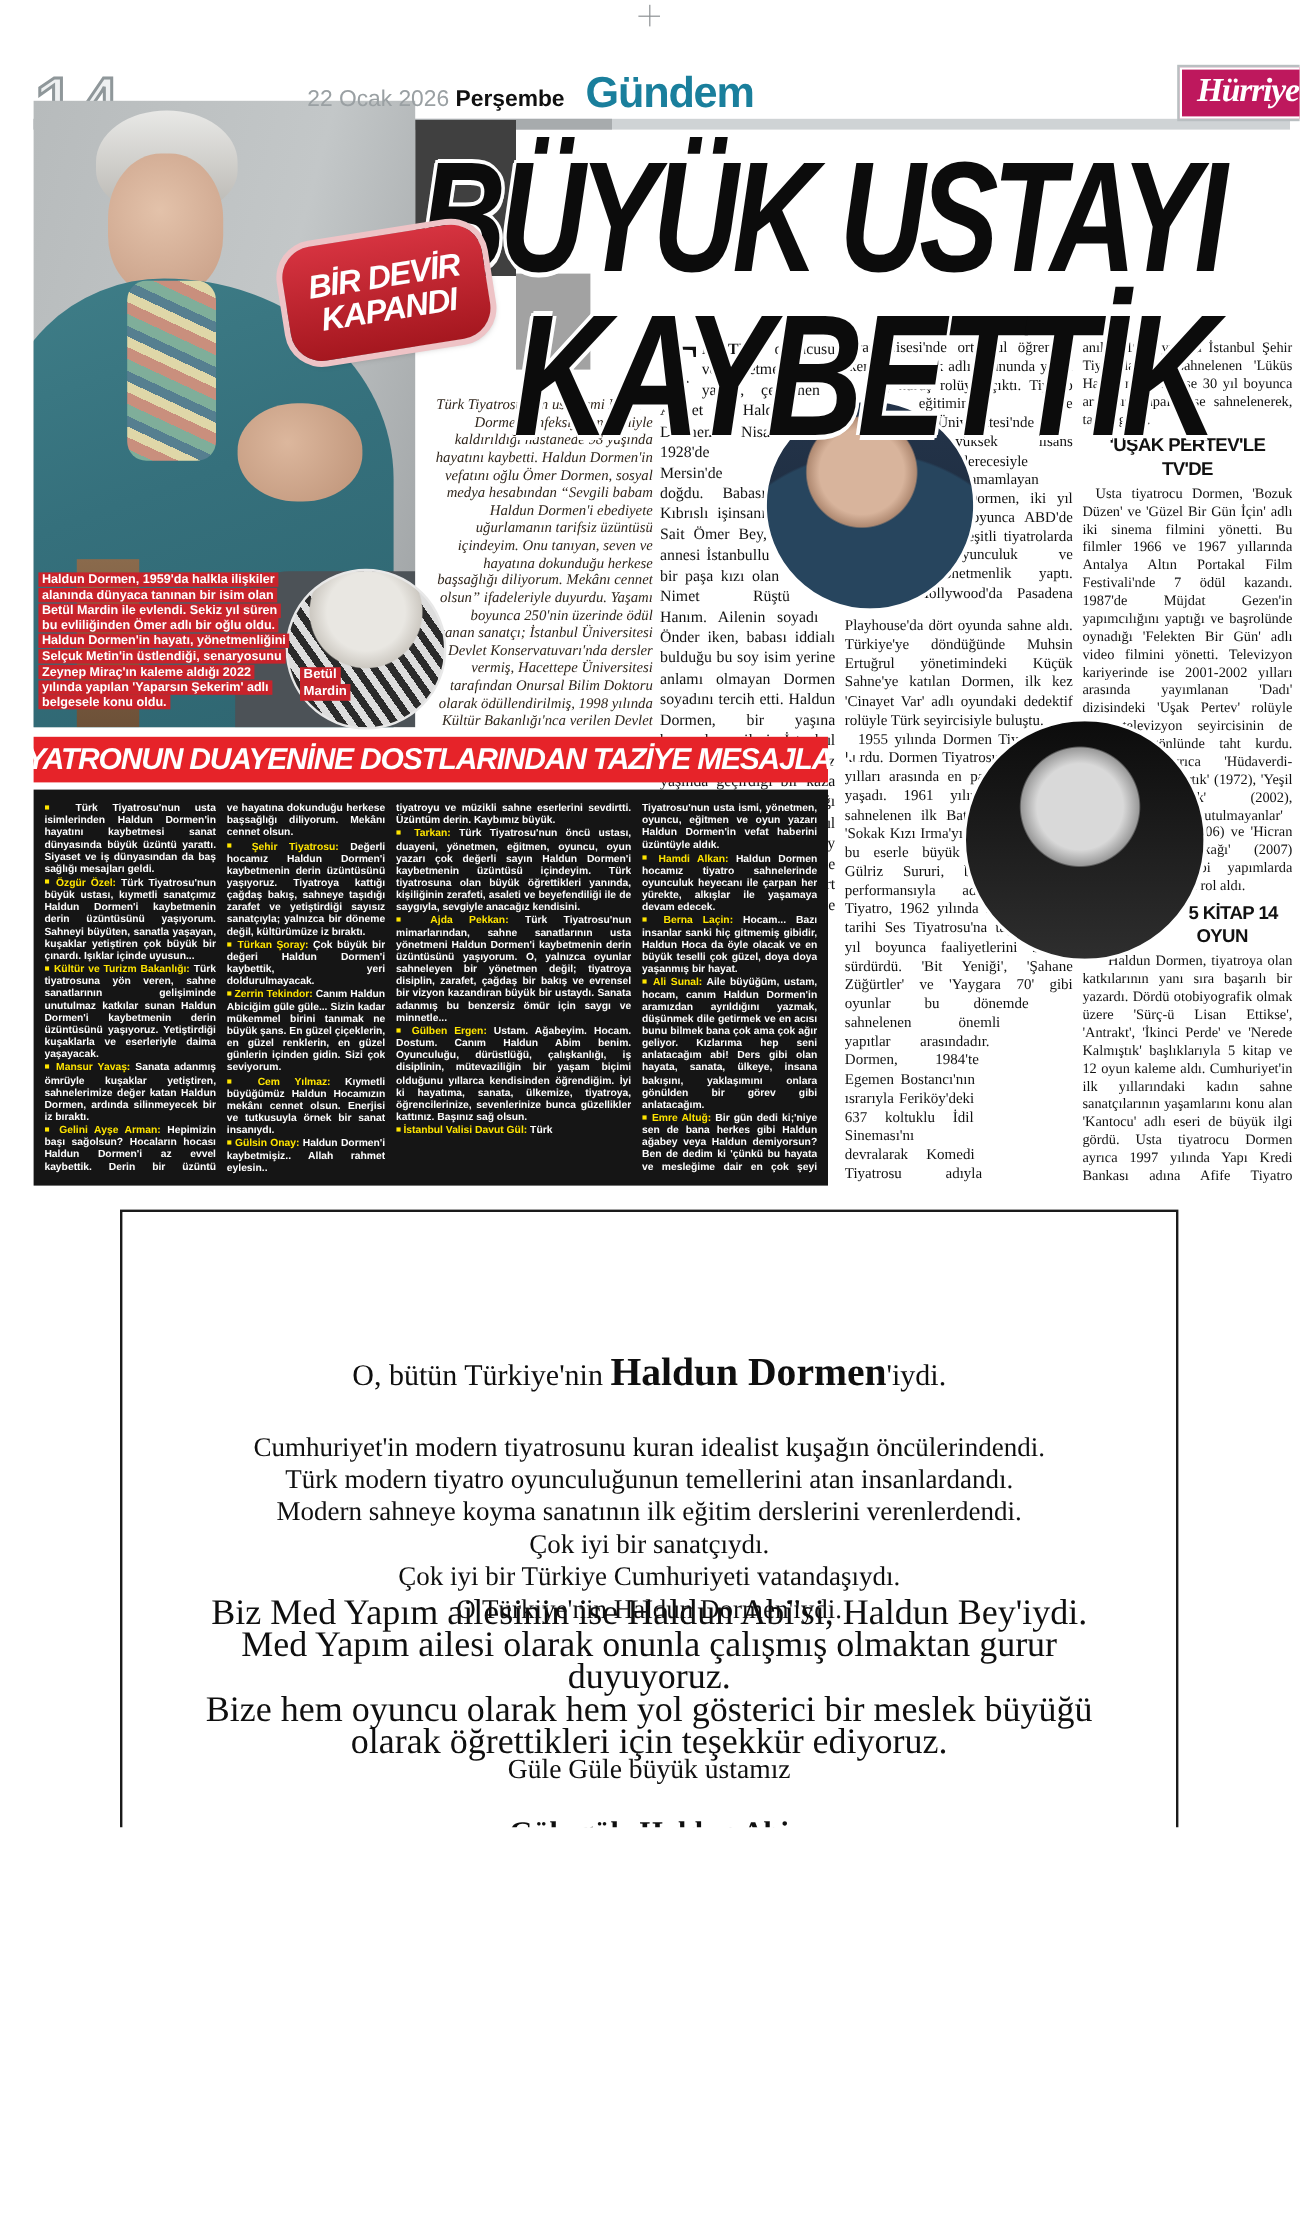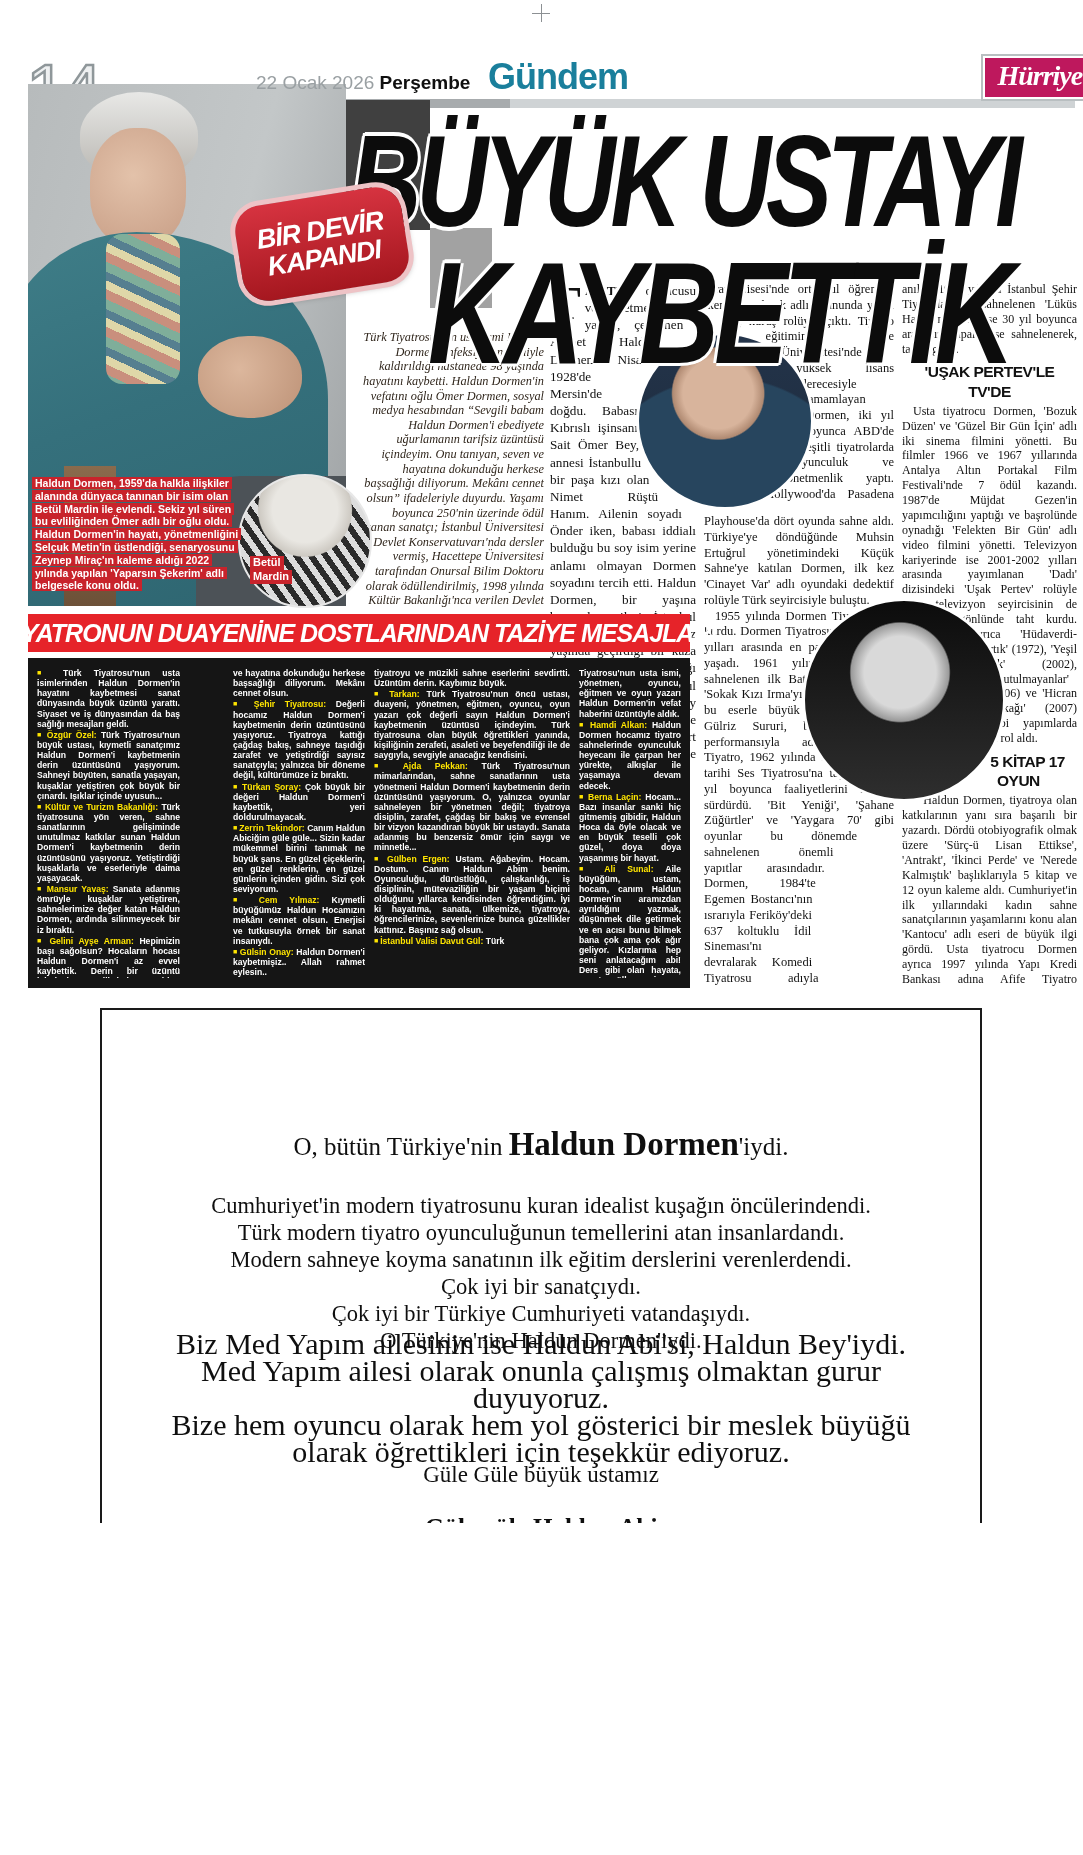--- a/index.html
+++ b/index.html
@@ -93,21 +93,21 @@
   .banner{left:28px;top:614px;width:662px;height:38px;background:#e62329;z-index:2;
           display:flex;align-items:center;justify-content:center;color:#fff;
           font-family:"Liberation Sans",sans-serif;font-weight:bold;font-style:italic;
           font-size:25px;letter-spacing:-1px;white-space:nowrap;}
   .blackbox{left:28px;top:658px;width:662px;height:330px;background:#151515;z-index:2;
           box-sizing:border-box;padding:10px 9px;display:flex;gap:9px;
           font-family:"Liberation Sans",sans-serif;color:#fff;font-weight:bold;
           font-size:8.6px;line-height:1.18;overflow:hidden;}
   .cc{overflow:hidden;text-align:justify;}
   .cc1{width:143px;flex:none;}
-  .cc2{width:132px;flex:none;margin-left:44px;}
+  .cc2{width:132px;flex:none;}
   .cc3{width:196px;flex:none;}
   .cc4{flex:1;}
   .msg{margin:0 0 1px 0;}
   .sq{color:#ffe500;font-size:7px;vertical-align:1px;}
   .nm{color:#ffe500;}
   
   .adbox{left:100px;top:1008px;width:878px;height:698px;border:2px solid #1a1a1a;background:#fff;z-index:2;
          text-align:center;font-family:"Liberation Serif","DejaVu Serif",serif;color:#0f0f0f;}
   .adbox > div{position:absolute;left:0;width:100%;}
   .ad-title{top:26px;font-size:46px;font-weight:bold;letter-spacing:1px;}
@@ -185,21 +185,21 @@
       <div class="carve carve-c-left"></div>
 
     <div class="blk">
           <p class="ap">anıldı. 1985 yılında İstanbul Şehir Tiyatroları'nda sahnelenen 'Lüküs Hayat' müzikali ise 30 yıl boyunca aralıksız kapalı gişe sahnelenerek, tarihe geçti.</p>
         </div>
         <div class="blk">
           <h4 class="subhead">'UŞAK PERTEV'LE TV'DE</h4>
           <p class="ap">Usta tiyatrocu Dormen, 'Bozuk Düzen' ve 'Güzel Bir Gün İçin' adlı iki sinema filmini yönetti. Bu filmler 1966 ve 1967 yıllarında Antalya Altın Portakal Film Festivali'nde 7 ödül kazandı. 1987'de Müjdat Gezen'in yapımcılığını yaptığı ve başrolünde oynadığı 'Felekten Bir Gün' adlı video filmini yönetti. Televizyon kariyerinde ise 2001-2002 yılları arasında yayımlanan 'Dadı' dizisindeki 'Uşak Pertev' rolüyle televizyon seyircisinin de gönlünde taht kurdu. Ayrıca 'Hüdaverdi-Pırtık' (1972), 'Yeşil Işık' (2002), 'Unutulmayanlar' (2006) ve 'Hicran Sokağı' (2007) gibi yapımlarda da rol aldı.</p>
         </div>
         <div class="blk">
-          <h4 class="subhead">5 KİTAP 17 OYUN</h4>
+          <h4 class="subhead">5 KİTAP 14 OYUN</h4>
           <p class="ap">Haldun Dormen, tiyatroya olan katkılarının yanı sıra başarılı bir yazardı. Dördü otobiyografik olmak üzere 'Sürç-ü Lisan Ettikse', 'Antrakt', 'İkinci Perde' ve 'Nerede Kalmıştık' başlıklarıyla 5 kitap ve 12 oyun kaleme aldı. Cumhuriyet'in ilk yıllarındaki kadın sahne sanatçılarının yaşamlarını konu alan 'Kantocu' adlı eseri de büyük ilgi gördü. Usta tiyatrocu Dormen ayrıca 1997 yılında Yapı Kredi Bankası adına Afife Tiyatro Ödülleri'ni başlattı ve fikir babası olduğu bu organizasyonun sanat danışmanlığını üslendi. Ödüllerin yirminci yılında Afife Ödülleri arasına onun ismiyle anılan 'Haldun Dormen Özel Ödülü' de eklendi.</p>
         </div>
       </div>
     <div class="circ circ1"></div>
     <div class="circ circ2"></div>
   </div>
 
   <div class="abs banner" style="background: rgb(230, 35, 41);">TİYATRONUN DUAYENİNE DOSTLARINDAN TAZİYE MESAJLARI</div>
   <div class="abs blackbox">
     <div class="cc cc1">

